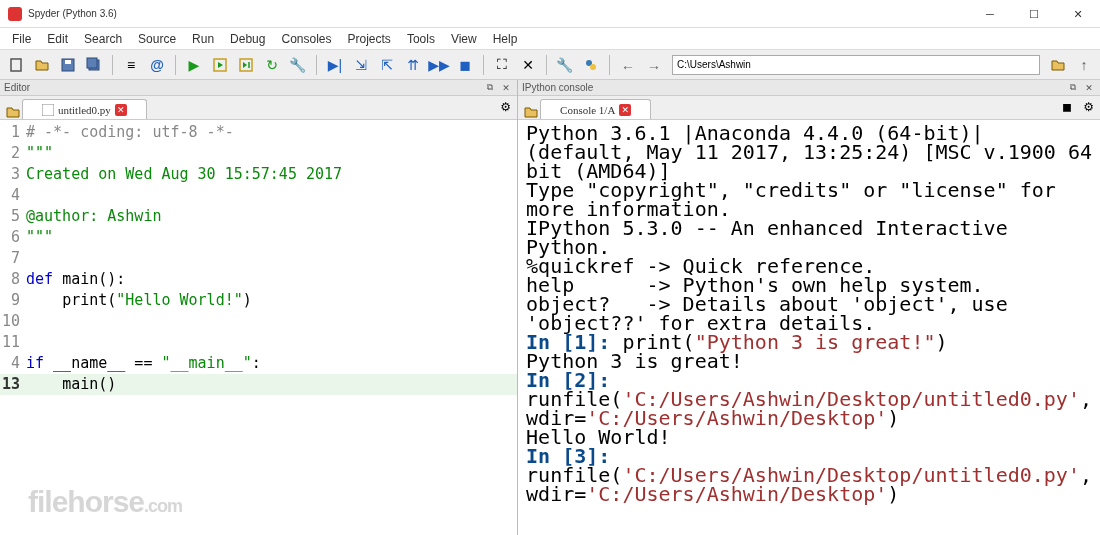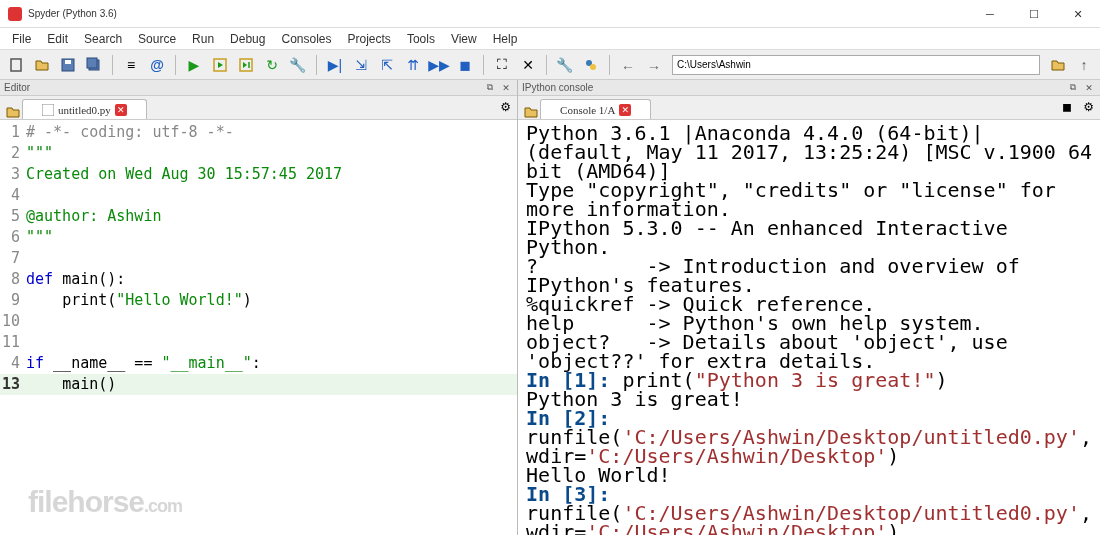--- a/index.html
+++ b/index.html
@@ -247,21 +247,20 @@
         <span class="close-x">✕</span>
       </div>
       <span class="gear" style="right:28px">◼</span>
       <span class="gear">⚙</span>
     </div>
     <div class="console">
       <div class="cln">Python 3.6.1 |Anaconda 4.4.0 (64-bit)| (default, May 11 2017, 13:25:24) [MSC v.1900 64 bit (AMD64)]</div>
       <div class="cln">Type "copyright", "credits" or "license" for more information.</div>
       <div class="cln"></div>
       <div class="cln">IPython 5.3.0 -- An enhanced Interactive Python.</div>
-      <div class="cln">?         -&gt; Introduction and overview of IPython's features.</div>
       <div class="cln">%quickref -&gt; Quick reference.</div>
       <div class="cln">help      -&gt; Python's own help system.</div>
       <div class="cln">object?   -&gt; Details about 'object', use 'object??' for extra details.</div>
       <div class="cln"></div>
       <div class="cln"><span class="prompt">In [1]: </span><span class="fnc">print(</span><span class="str">"Python 3 is great!"</span><span class="fnc">)</span></div>
       <div class="cln">Python 3 is great!</div>
       <div class="cln"></div>
       <div class="cln"><span class="prompt">In [2]: </span><span class="fnc">runfile(</span><span class="str">'C:/Users/Ashwin/Desktop/untitled0.py'</span><span class="fnc">, wdir=</span><span class="str">'C:/Users/Ashwin/Desktop'</span><span class="fnc">)</span></div>
       <div class="cln">Hello World!</div>
       <div class="cln"></div>

